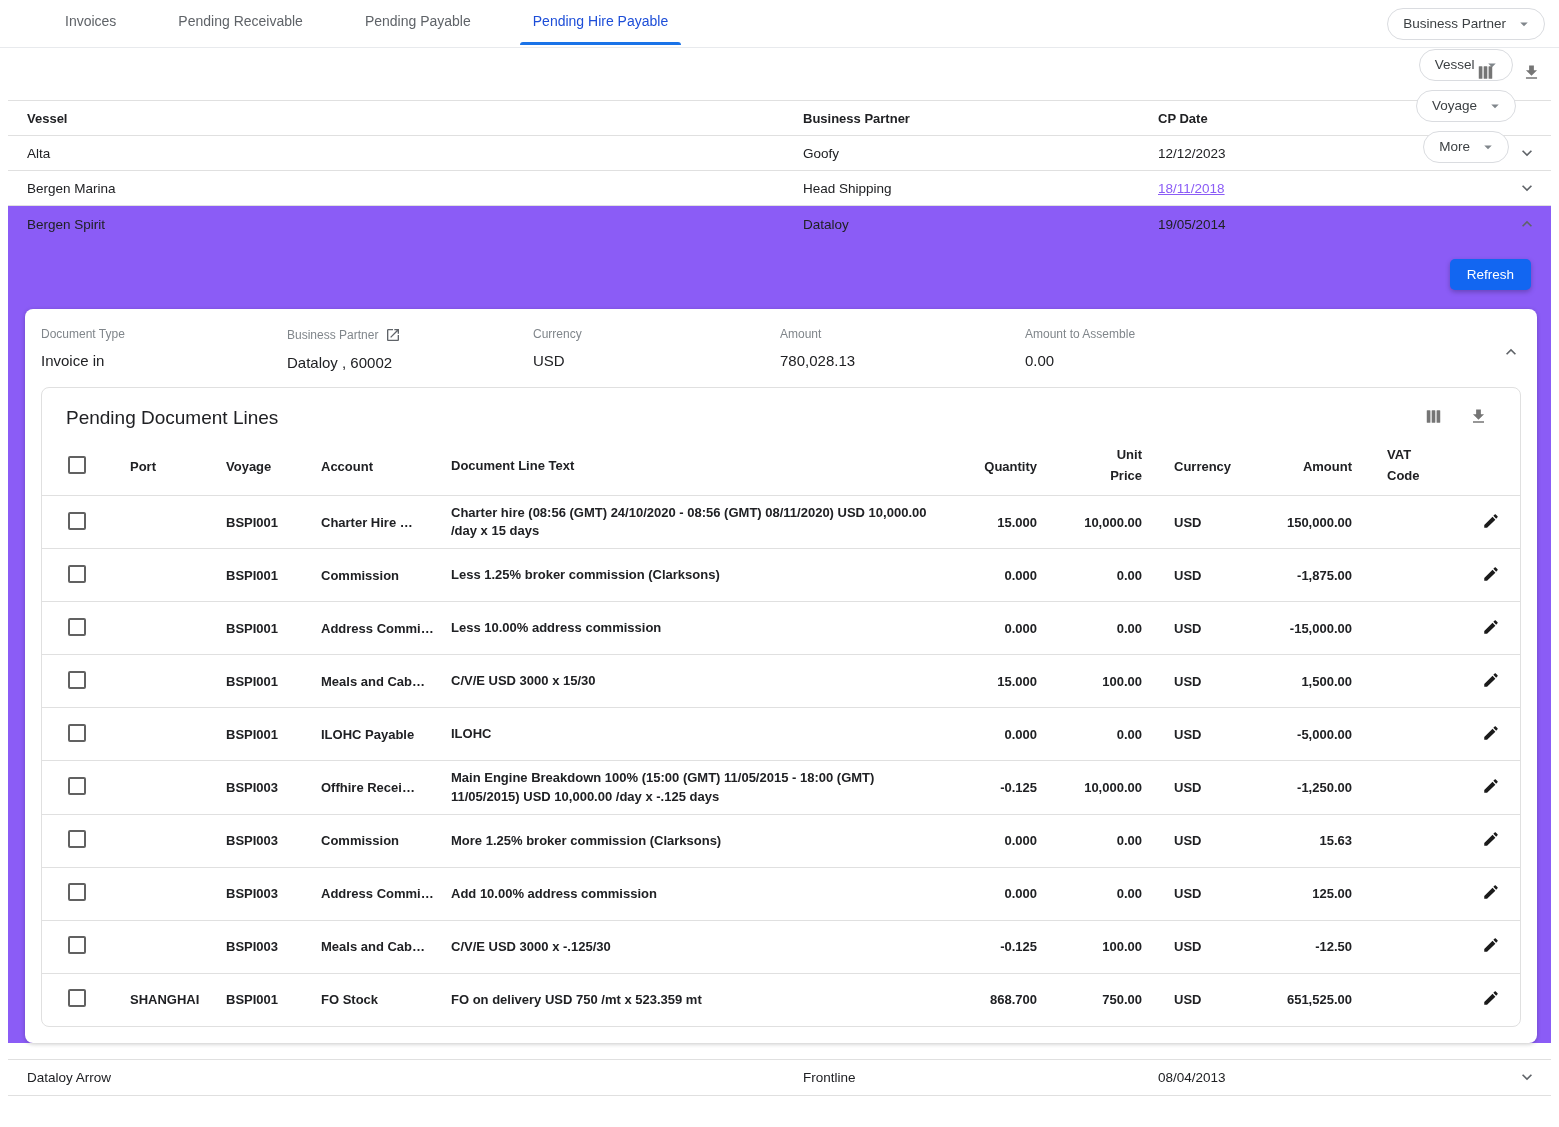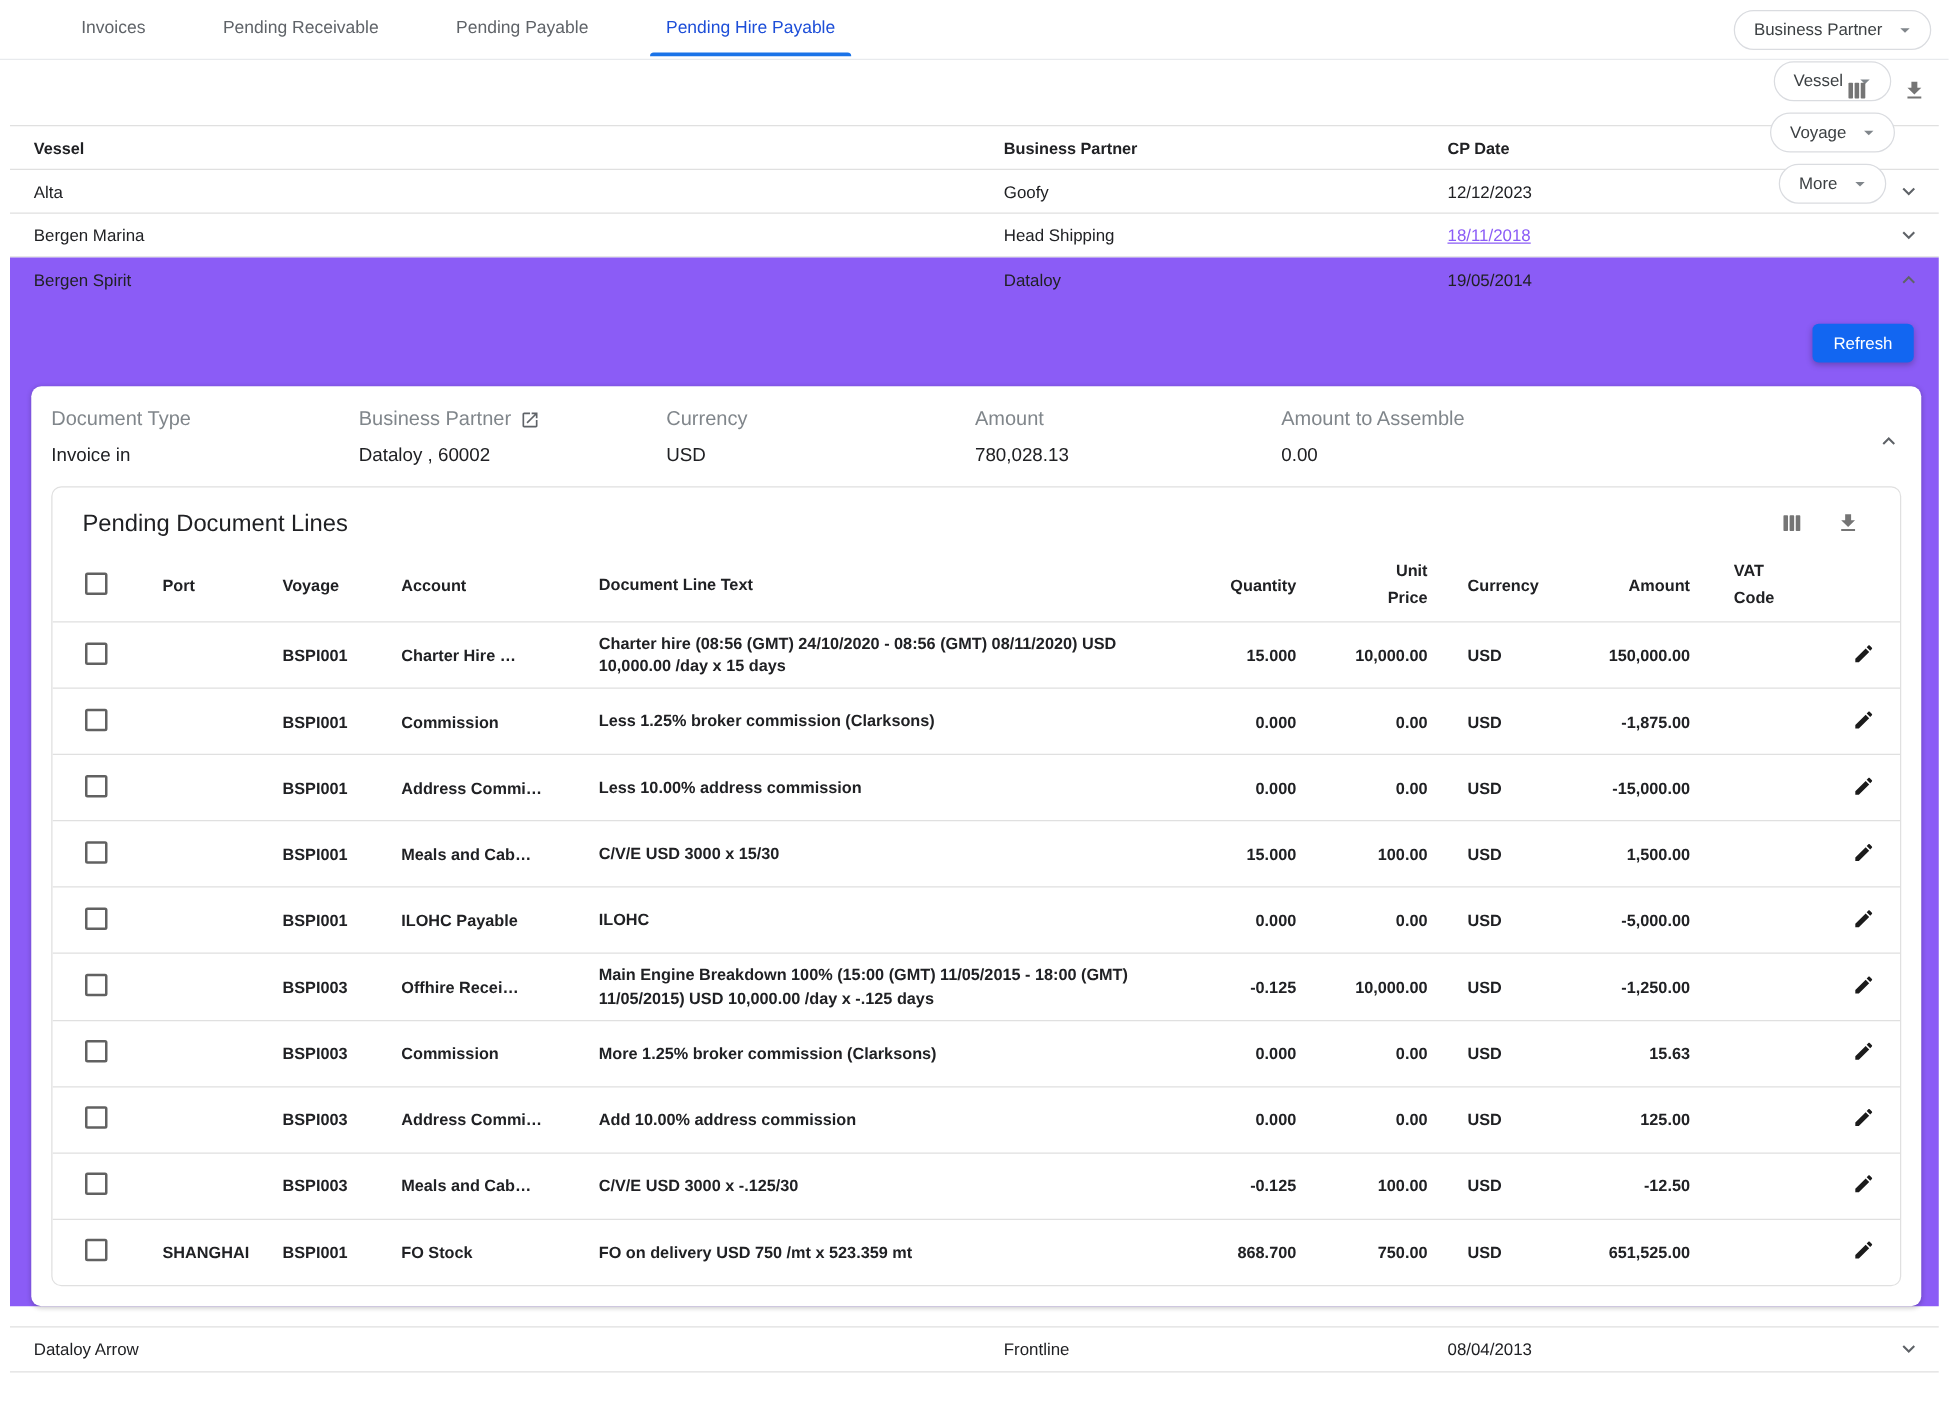--- a/index.html
+++ b/index.html
@@ -41,42 +41,42 @@
   .refresh-row { display: flex; justify-content: flex-end; padding: 17px 20px 19px 0; }
   .btn-primary { background: #1266f1; color: #fff; border: none; border-radius: 5px;
     padding: 8px 17px; font-size: 13.5px; font-family: inherit; cursor: pointer;
     box-shadow: 0 2px 5px rgba(0,0,0,.25); }
 
   .card { background: #fff; margin: 0 14px 16px 17px; border-radius: 8px;
     box-shadow: 0 1px 4px rgba(0,0,0,.22); padding: 14px 16px 16px; }
 
   .summary { display: grid; grid-template-columns: 246px 246px 247px 245px 1fr 36px;
     align-items: start; padding-top: 4px; }
-  .field-label { font-size: 16px; color: #80868b; display: flex; align-items: center; gap: 7px; }
+  .field-label { font-size: 12px; color: #80868b; display: flex; align-items: center; gap: 7px; }
   .field-value { font-size: 15px; color: #202124; margin-top: 11px; }
   .summary .chev { justify-self: end; align-self: center; color: #5f6368; cursor: pointer; margin-top: 10px; }
   .ext-icon { color: #5f6368; display: flex; cursor: pointer; }
 
   
   .lines-box { border: 1px solid #e0e0e0; border-radius: 8px; margin-top: 16px; overflow: hidden; }
   .lines-head { display: flex; justify-content: space-between; align-items: center;
     padding: 17px 30px 6px 24px; gap: 10px; }
   .lines-title { font-size: 19px; color: #202124; }
   .lines-head .hicons { display: flex; gap: 22px; }
 
   .lrow { display: grid; align-items: center; min-height: 53px; font-size: 13px;
     border-top: 1px solid #e0e0e0;
     grid-template-columns: 88px 96px 95px 130px 1fr 85px 105px 120px 90px 110px 58px; font-weight: bold; }
   .lrow.lheader { border-top: none; min-height: 58px; font-weight: 700; }
   .cell { padding: 8px 0; }
   .c-check { padding-left: 26px; }
   .c-right { text-align: right; }
   .c-cur { padding-left: 32px; }
   .c-vat { padding-left: 35px; }
-  .c-text { padding-right: 18px; line-height: 1.4; margin-left: 28px; }
+  .c-text { padding-right: 18px; line-height: 1.4; }
   .c-edit { display: flex; justify-content: center; }
   .lheader .two-line { line-height: 1.6; }
   .checkbox { width: 18px; height: 18px; border: 2px solid #616161; border-radius: 2px;
     display: inline-block; background: #fff; cursor: pointer; }
   .edit-btn { border: none; background: none; cursor: pointer; color: #1b1b1b; display: flex; padding: 2px; }
 
   
   .vrow.bottom { background: #fff; border-top: 1px solid #e0e0e0; height: 37px; }
 </style>
 </head>

